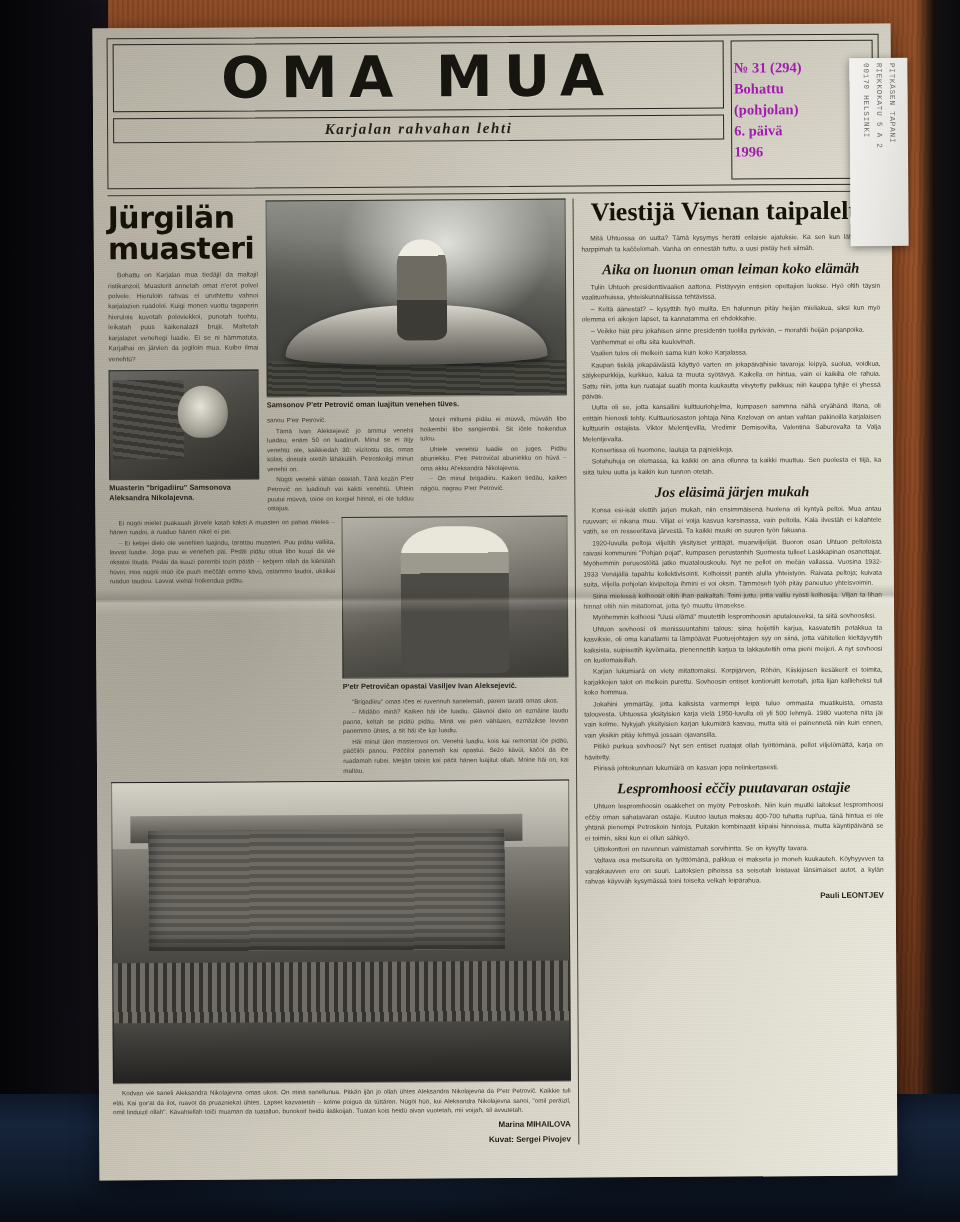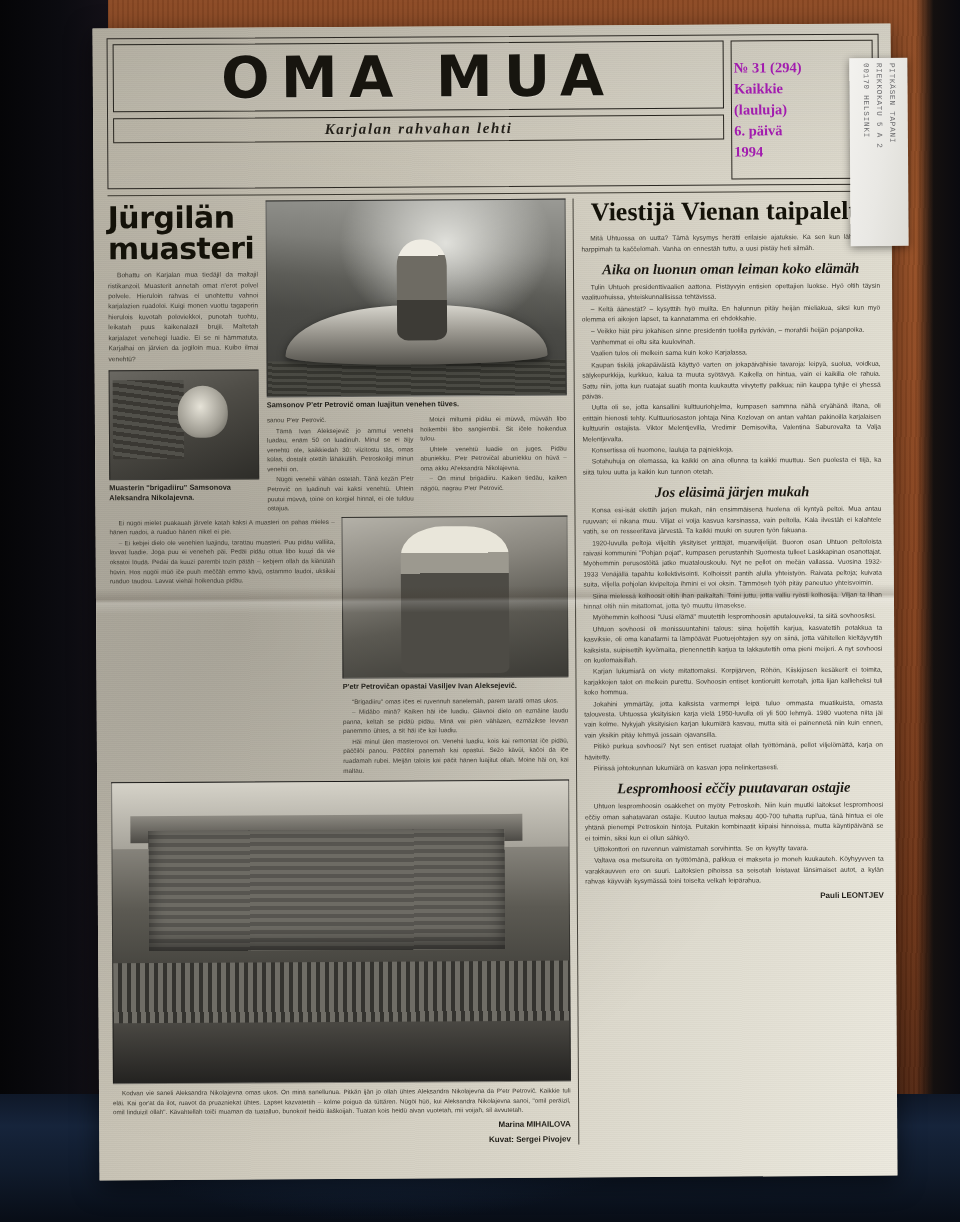--- a/index.html
+++ b/index.html
@@ -174,24 +174,24 @@
           <div class="mast-left">
             <div class="title-box">
               <div class="title">OMA MUA</div>
             </div>
             <div class="slogan-box">
               <div class="slogan">Karjalan rahvahan lehti</div>
             </div>
           </div>
           <div class="issue-box">
             <div>№ 31 (294)</div>
-            <div>Kaikkie</div>
-            <div>(lauluja)</div>
+            <div>Bohattu</div>
+            <div>(pohjolan)</div>
             <div>6. päivä</div>
-            <div>1994</div>
+            <div>1996</div>
           </div>
         </div>
       </div>
 
       <div class="body-wrap">
 
         <div class="col-left">
 
           <div class="two-col" style="gap:8px;">
             <div style="flex:0 0 150px;">

